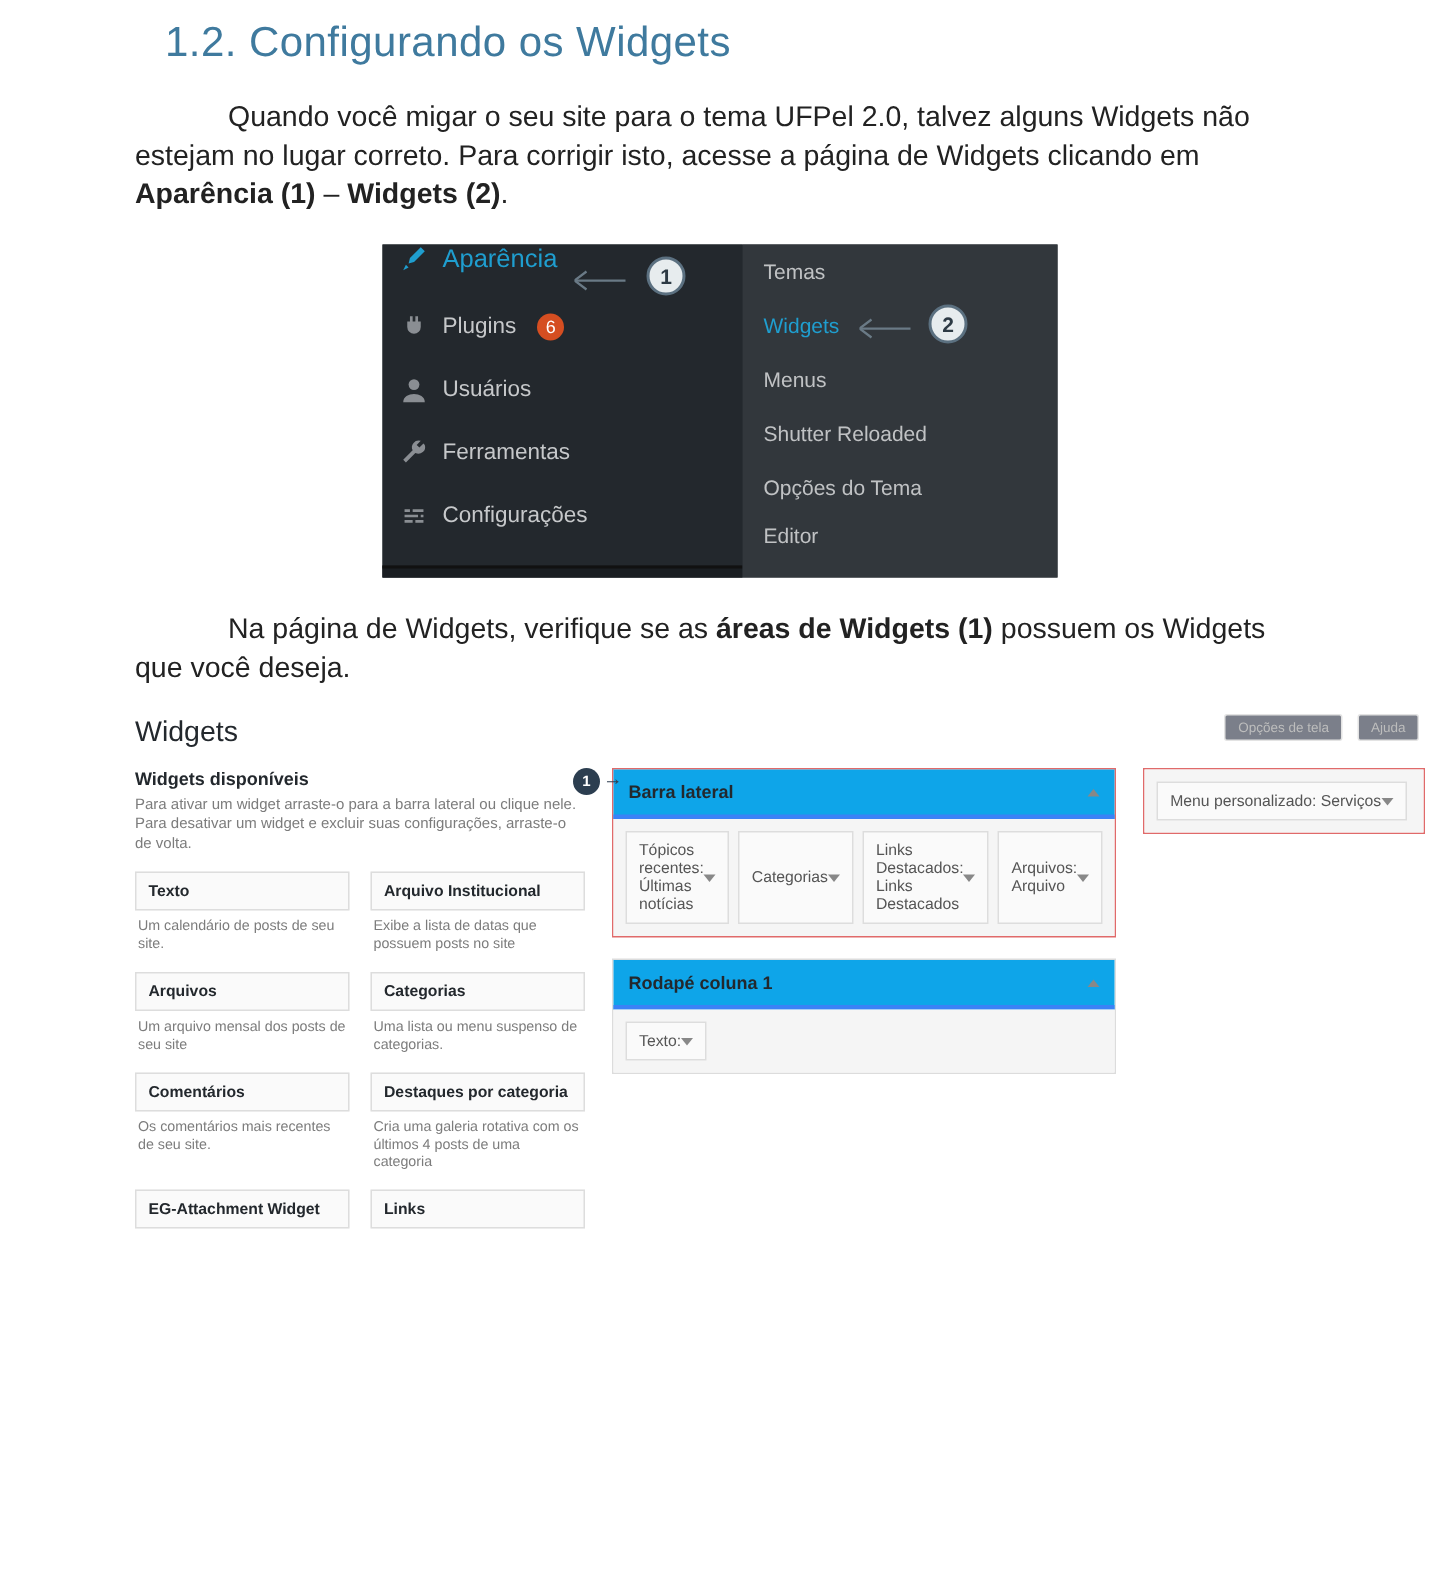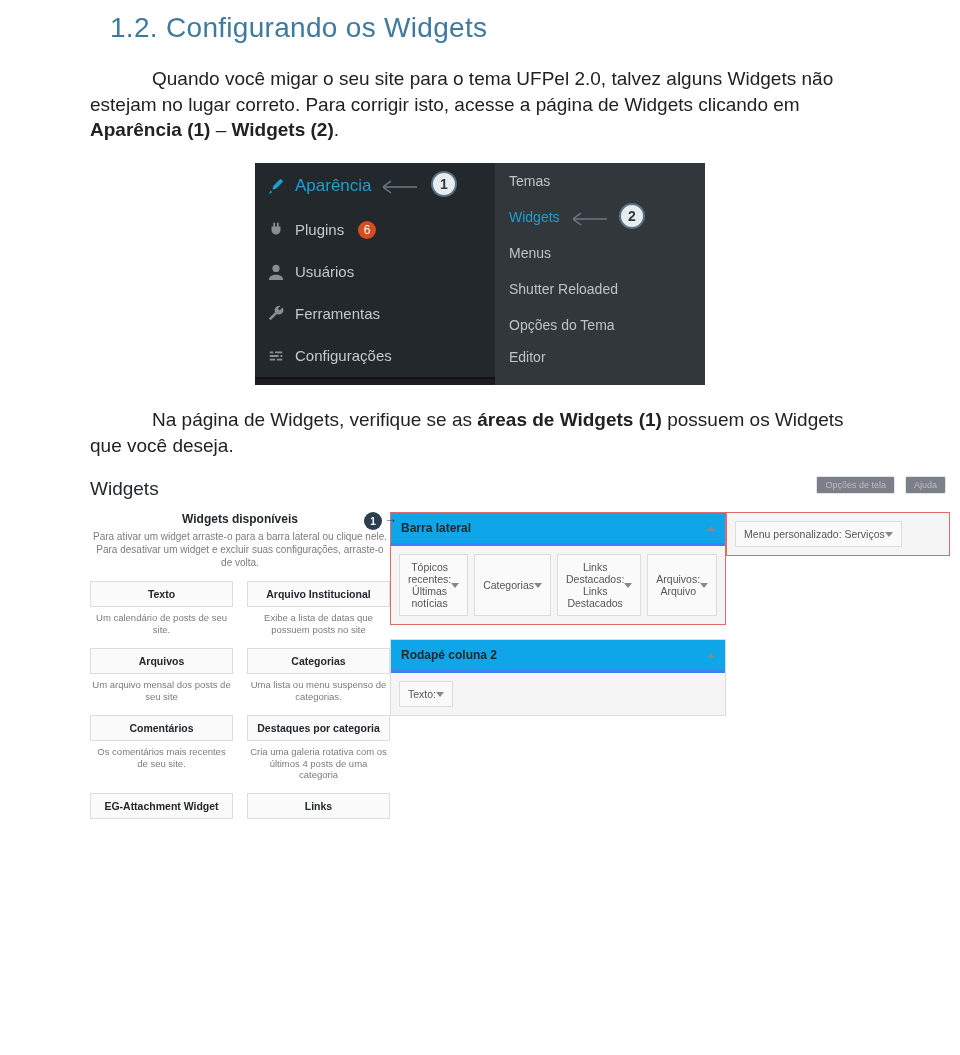--- a/index.html
+++ b/index.html
@@ -44,21 +44,21 @@
   .wp-left {
     width: 240px;
     background:#23282d;
   }
   .wp-right {
     flex:1;
     background:#32373c;
   }
   .wp-row {
     display:flex;
-    align-items:center;
+    align-items:flex-start;
     height:42px;
     padding:0 12px;
     color:#c6c8ca;
     font-size:15px;
     gap:10px;
     position: relative;
   }
   .wp-row.active { color:#1f9ecf; }
   .wp-sub-row {
     display:flex;
@@ -130,21 +130,21 @@
     opacity:0.55;
   }
   .wg-title {
     font-size:19px;
     font-weight:400;
     color:#23282d;
     margin-bottom:12px;
   }
   .wg-cols {
     display:flex;
-    text-align:center;
+    gap:18px;
   }
   .wg-col-avail { width:300px; }
   .wg-sub {
     font-size:12px;
     font-weight:700;
     color:#23282d;
     margin-bottom:4px;
   }
   .wg-desc {
     font-size:10px;
@@ -397,21 +397,21 @@
               <span class="caret down"></span>
             </div>
           <div class="widget-pill">
               <span>Arquivos: Arquivo</span>
               <span class="caret down"></span>
             </div>
         </div>
       </div>
       <div class="area-box">
         <div class="area-head">
-          <span>Rodapé coluna 2</span>
+          <span>Rodapé coluna 1</span>
           <span class="caret up"></span>
         </div>
         <div class="area-body">
           <div class="widget-pill">
               <span>Texto:</span>
               <span class="caret down"></span>
             </div>
         </div>
       </div>
     </div>

